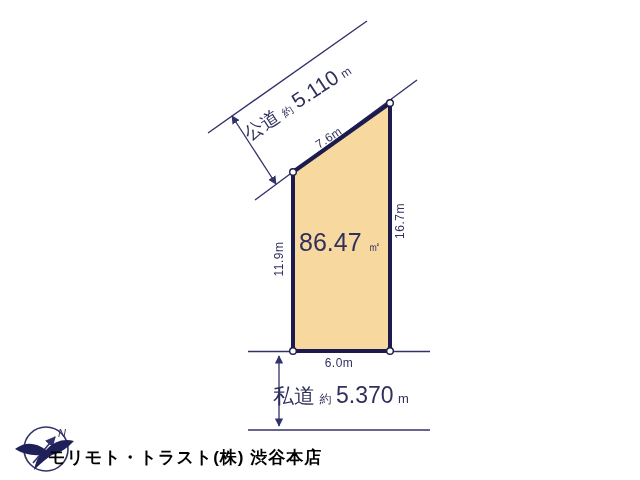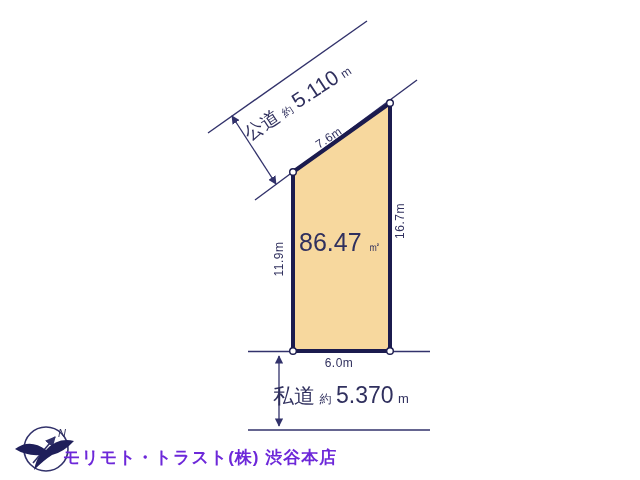--- a/index.html
+++ b/index.html
@@ -11,22 +11,22 @@
   svg{position:absolute;left:0;top:0;}
   svg text{fill:#30305e;}
   .dim-label{font-size:12px;letter-spacing:0.5px;}
   .road-line{stroke:#32326b;stroke-width:1.4;fill:none;}
   .arrow-line{stroke:#32326b;stroke-width:1.3;fill:none;}
   .plot-outline{stroke:#1b1b4e;stroke-width:4;stroke-linejoin:miter;}
   .vertex{fill:#ffffff;stroke:#1b1b4e;stroke-width:1.4;}
   .compass-stroke{stroke:#32326b;stroke-width:1.6;fill:none;}
   .compass-fill{fill:#1f1f5a;stroke:none;}
   .watermark{
-    position:absolute;left:63px;top:446px;width:560px;
-    font-size:17px;font-weight:bold;color:#6d28d9;letter-spacing:1px;
+    position:absolute;left:48px;top:446px;width:560px;
+    font-size:17px;font-weight:bold;color:#000000;letter-spacing:1px;
     white-space:nowrap;
   }
 </style>
 </head>
 <body>
 
 <div class="canvas">
   <svg width="640" height="480" viewBox="0 0 640 480">
     <defs>
       <marker id="arrow" viewBox="0 0 10 10" refX="9" refY="5" markerWidth="6.5" markerHeight="6.5" orient="auto-start-reverse">

